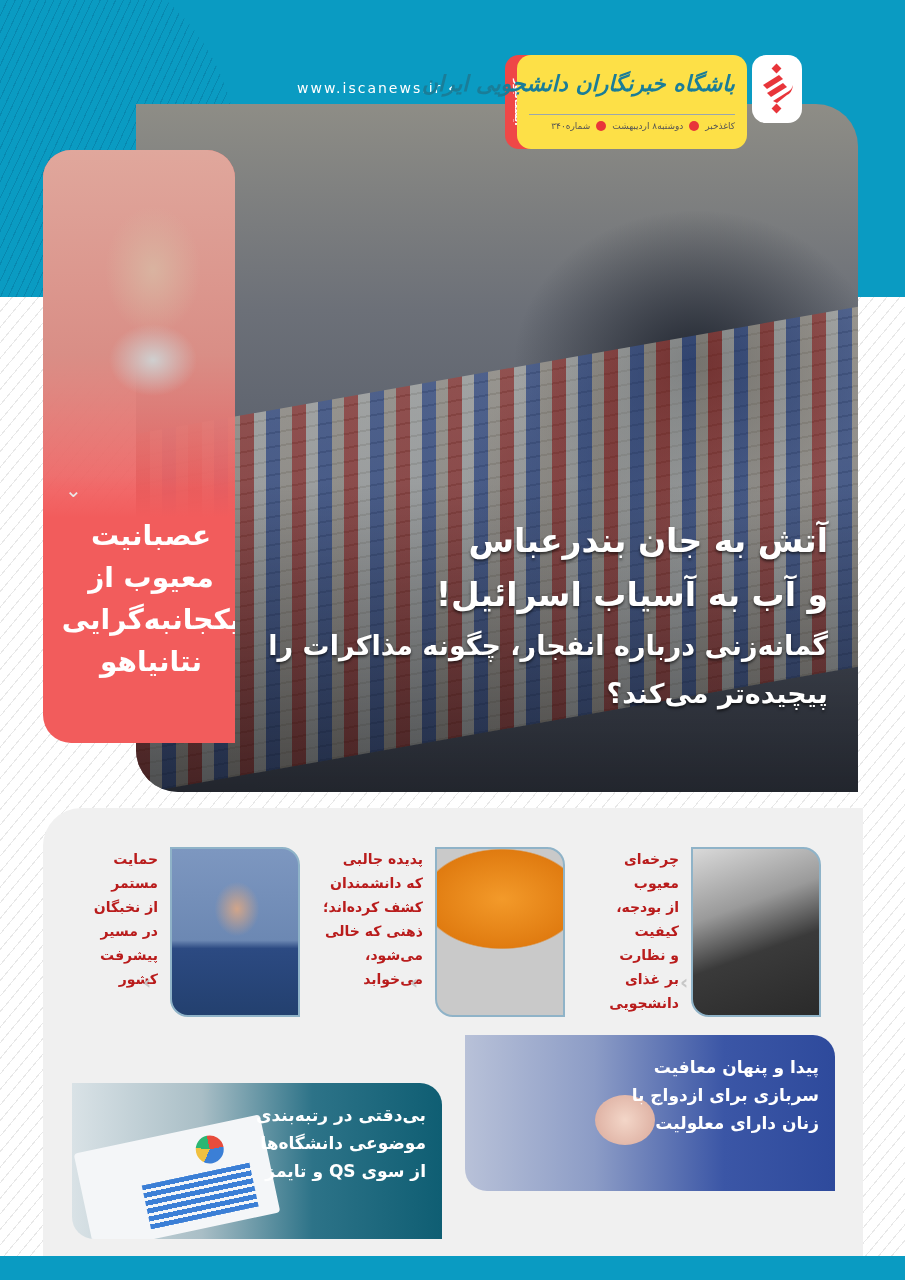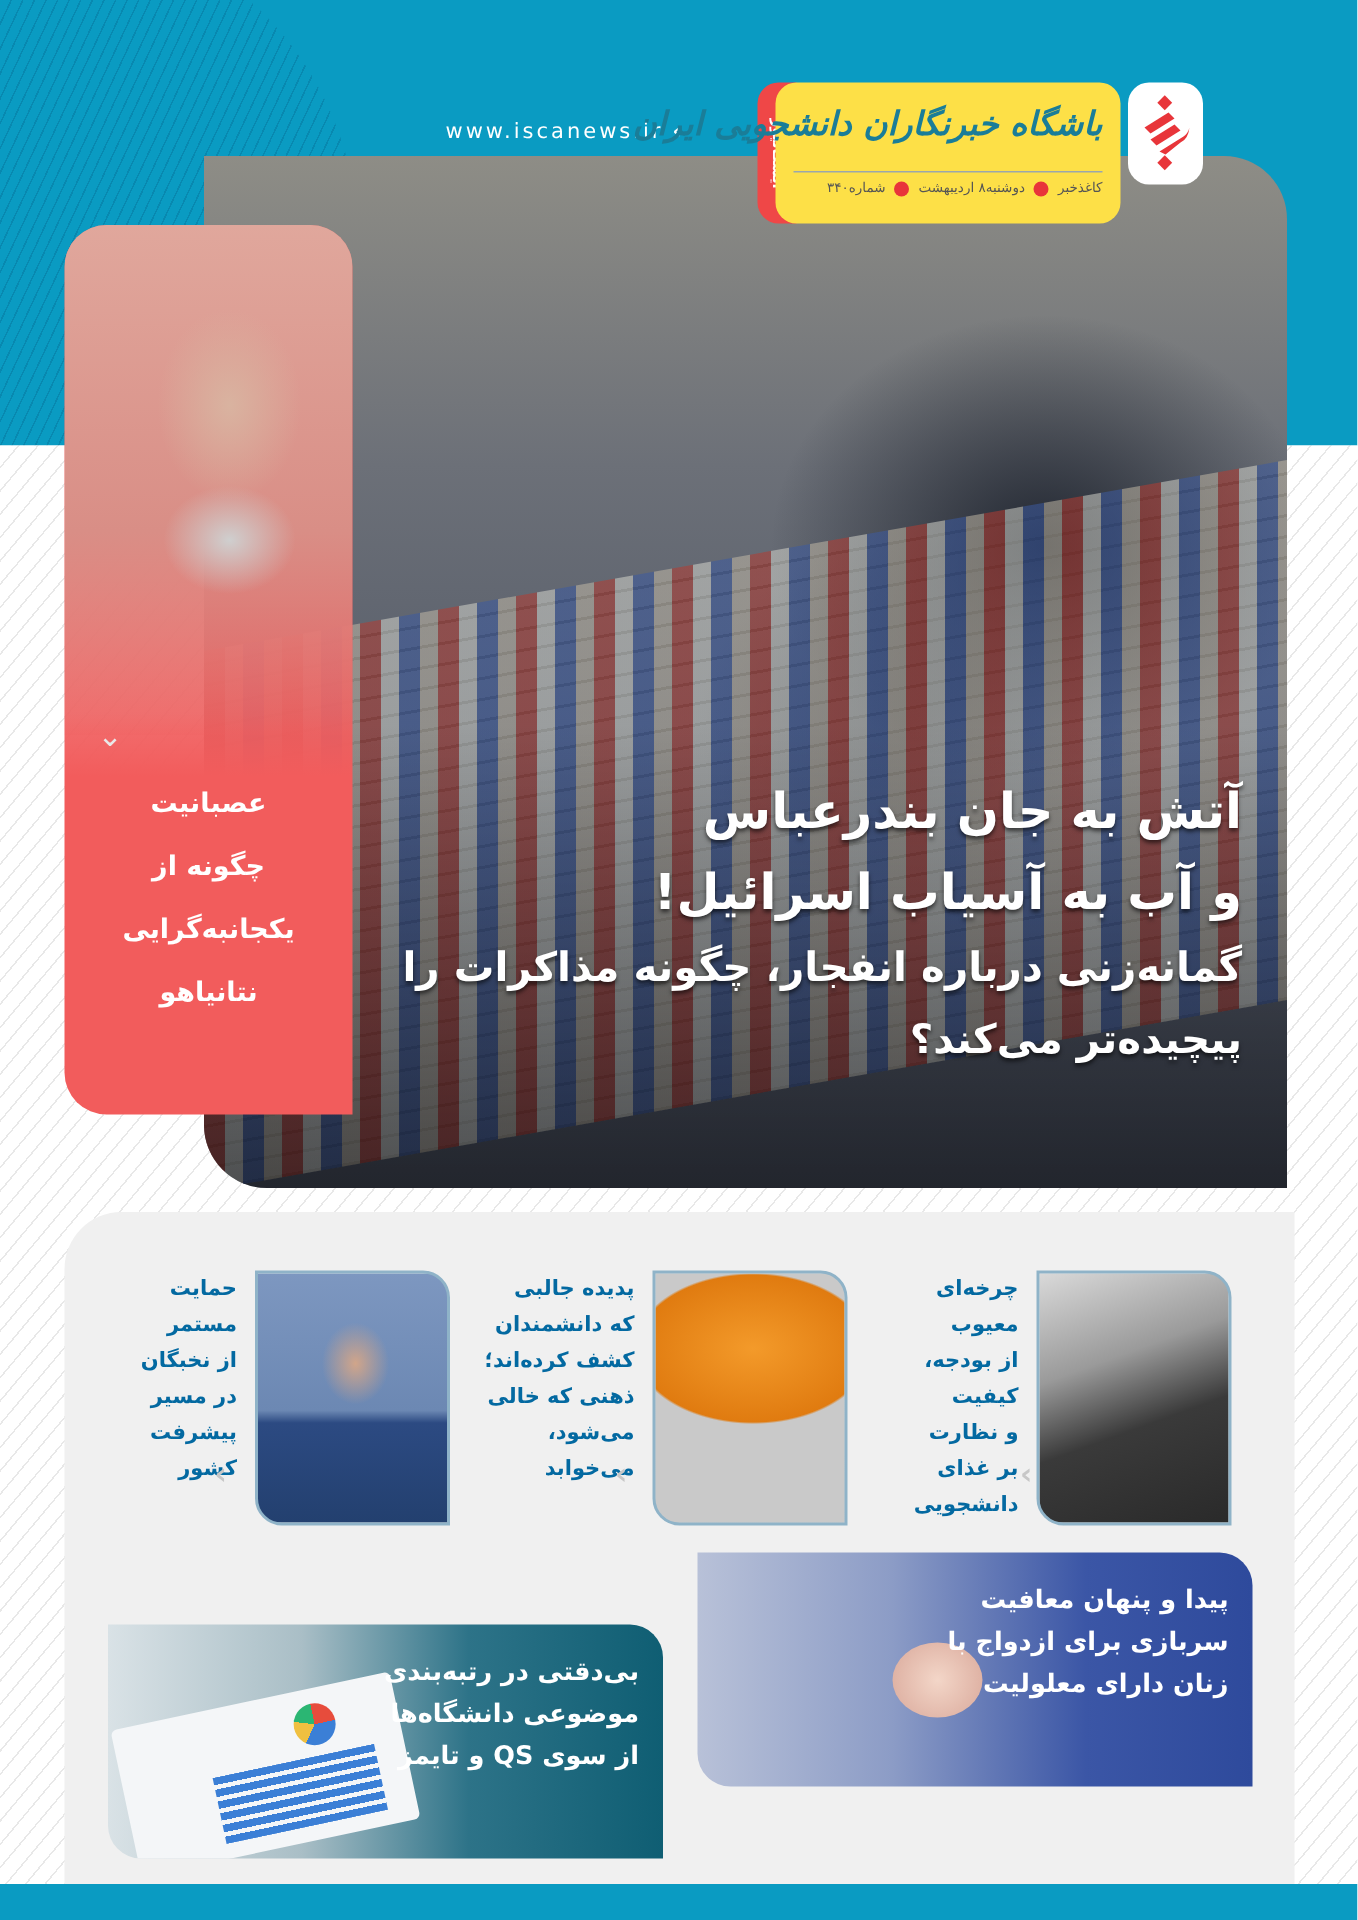--- a/index.html
+++ b/index.html
@@ -97,38 +97,38 @@
     position: absolute; left: 0; top: 0; width: 192px; height: 340px;
     background:
       radial-gradient(ellipse 60px 80px at 110px 120px, #d9b3a0, rgba(217,179,160,0) 80%),
       radial-gradient(ellipse 55px 45px at 110px 210px, #cfcfcf, rgba(207,207,207,0) 80%),
       linear-gradient(180deg, #e0a79c 0%, #d98e86 60%, rgba(240,95,95,0.2) 100%);
   }
   .chevron-down {
     position: absolute; left: 22px; top: 328px; color: #e9e9e9; font-size: 20px;
   }
   .side-title {
-    position: absolute; left: 0; top: 365px; width: 192px; direction: rtl;
-    text-align: center; color: #fff; font-weight: bold; font-size: 18px; line-height: 42px;
+    position: absolute; left: 12px; top: 365px; width: 192px; direction: rtl;
+    text-align: center; color: #fff; font-weight: bold; font-size: 28px; line-height: 42px;
   }
 
   
   .panel {
     position: absolute; left: 43px; top: 808px; width: 820px; height: 448px;
     background: #f0f0f0; border-radius: 38px 0 0 0;
   }
   .mini {
     position: absolute; top: 847px; height: 170px; display: flex; direction: rtl;
   }
   .mini-thumb {
     width: 130px; height: 170px; border-radius: 0 18px 0 18px; overflow: hidden;
     border: 2px solid #8fb3c8;
   }
   .mini-text {
-    direction: rtl; text-align: right; color: #0369a1; font-weight: bold;
+    direction: rtl; text-align: right; color: #b91c1c; font-weight: bold;
     font-size: 14px; line-height: 24px; padding-right: 12px; white-space: nowrap;
   }
   .chev-left { position: absolute; color: #c7c7c7; font-size: 20px; font-weight: bold; }
 
   .thumb-food { background: linear-gradient(160deg, #d9d9d9 0%, #9a9a9a 35%, #3a3a3a 60%, #2a2a2a 100%); }
   .thumb-temple { background: radial-gradient(ellipse 110px 70px at 65px 50px, #f39a2a, #e07b10 70%, #c9c9c9 72%), linear-gradient(180deg, #d8d8d8 0%, #b4b4b4 100%); }
   .thumb-man { background: radial-gradient(ellipse 28px 34px at 65px 60px, #d1a58a, rgba(209,165,138,0) 80%), linear-gradient(180deg, #7d97c0 0%, #6c88b3 55%, #2c4a82 60%, #23406f 100%); }
 
   .wide {
     position: absolute; top: 1035px; height: 156px; width: 370px; border-radius: 0 22px 0 22px; overflow: hidden;
@@ -186,21 +186,21 @@
     <path d="M14 38 L30 28 Q33 26 34 22 Q33 30 28 32 L18 40 Z" fill="#e8353a"></path>
     <rect x="14" y="42" width="7" height="7" transform="rotate(45 17.5 45.5)" fill="#e8353a"></rect>
   </svg>
 </div>
 
 <div class="side-card">
   <div class="side-photo"></div>
   <div class="chevron-down">⌄</div>
   <div class="side-title">
     <div>عصبانیت</div>
-    <div>چگونه از</div>
+    <div>معیوب از</div>
     <div>یکجانبه‌گرایی</div>
     <div>نتانیاهو</div>
   </div>
 </div>
 
 <div class="panel"></div>
 
 <div class="mini" style="left: 576px; width: 245px;">
   <div class="mini-thumb thumb-food"></div>
   <div class="mini-text">

